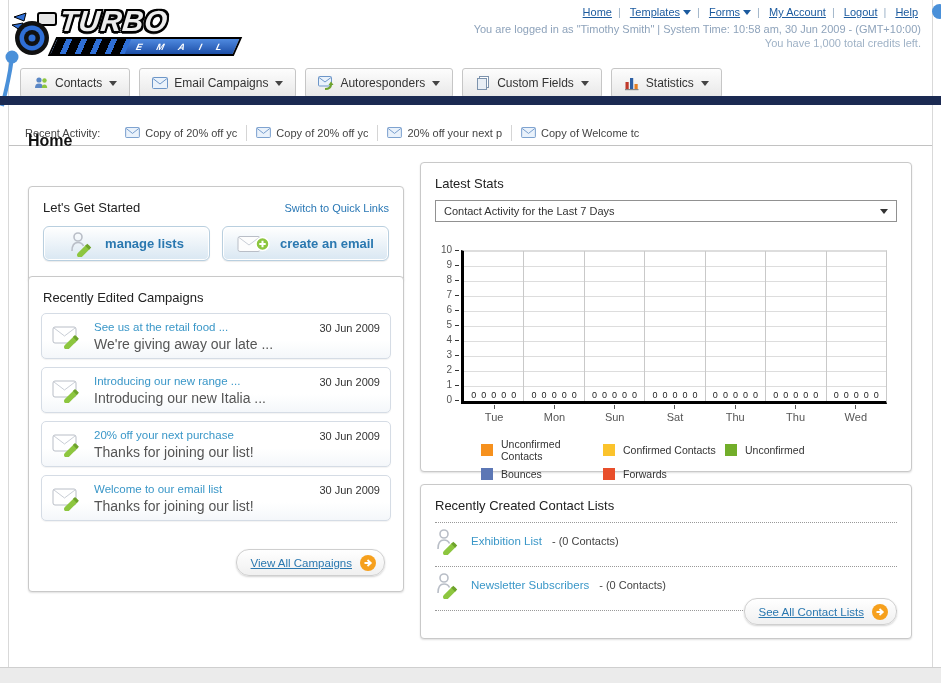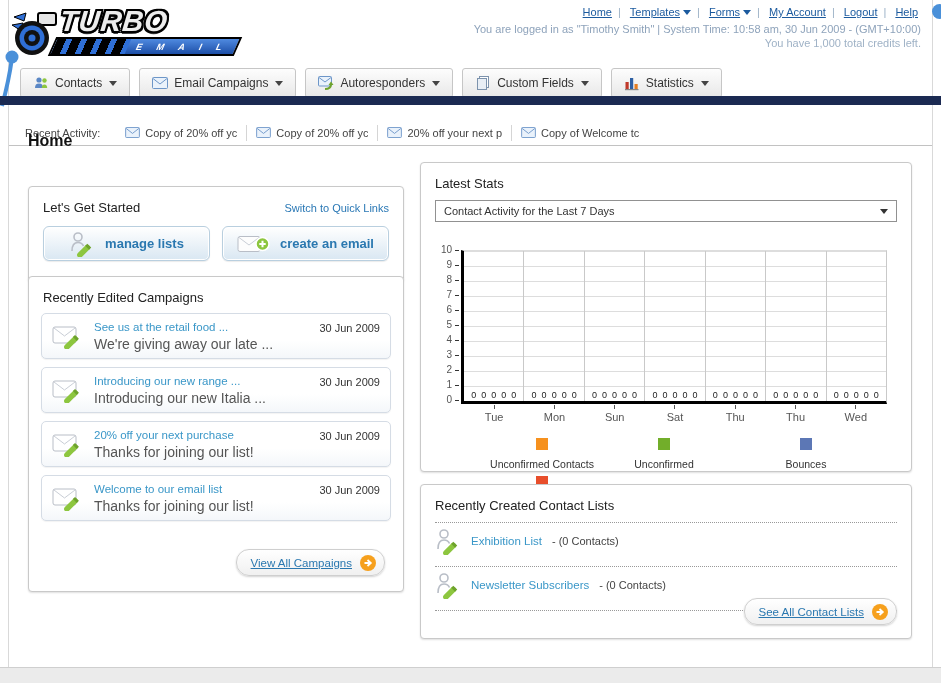--- a/index.html
+++ b/index.html
@@ -101,21 +101,21 @@
         background-image:linear-gradient(to bottom,#ddd 1px,transparent 1px);background-size:100% 15px;}
   .cgroup{flex:1;border-right:1px solid #c9c9c9;position:relative;}
   .cgroup:last-child{border-right:none;}
   .zeros{position:absolute;left:0;right:0;bottom:1px;display:flex;justify-content:center;gap:5px;
          font-size:9px;color:#222;}
   .xaxis{display:flex;margin-left:29px;margin-right:1px;}
   .xlab{flex:1;text-align:center;font-size:11px;color:#555;}
   .xtick{width:1px;height:4px;background:#555;margin:1px auto 2px;}
   .legend{margin:15px 0 0 46px;display:grid;grid-template-columns:122px 122px auto;row-gap:6px;
           font-size:10.5px;color:#333;}
-  .legend-item{display:flex;align-items:center;gap:8px;flex-direction:column;}
+  .legend-item{display:flex;align-items:center;gap:8px;}
   .swatch{width:12px;height:12px;display:inline-block;flex:none;}
 
   
   .cl-title{padding:13px 14px 0;}
   .cl-sep{border-top:1px dotted #999;margin:9px 14px 0;}
   .cl-item{display:flex;align-items:center;gap:10px;padding:4px 14px 2px;cursor:pointer;}
   .cl-name{color:#3a97c8;font-size:11.5px;}
   .cl-detail{color:#444;font-size:11px;}
   .seeall-btn{position:absolute;right:14px;bottom:13px;}
 </style>
@@ -469,20 +469,24 @@
           <div class="xlab"><div class="xtick"></div><span>Thu</span></div>
           <div class="xlab"><div class="xtick"></div><span>Thu</span></div>
           <div class="xlab"><div class="xtick"></div><span>Wed</span></div>
         </div>
       <div class="legend">
           <div class="legend-item">
             <span class="swatch" style="background: rgb(246, 145, 30);"></span>
             <span>Unconfirmed Contacts</span>
           </div>
           <div class="legend-item">
+            <span class="swatch" style="background: rgb(251, 195, 44);"></span>
+            <span>Confirmed Contacts</span>
+          </div>
+          <div class="legend-item">
             <span class="swatch" style="background: rgb(114, 174, 42);"></span>
             <span>Unconfirmed</span>
           </div>
           <div class="legend-item">
             <span class="swatch" style="background: rgb(92, 119, 181);"></span>
             <span>Bounces</span>
           </div>
           <div class="legend-item">
             <span class="swatch" style="background: rgb(232, 78, 43);"></span>
             <span>Forwards</span>

